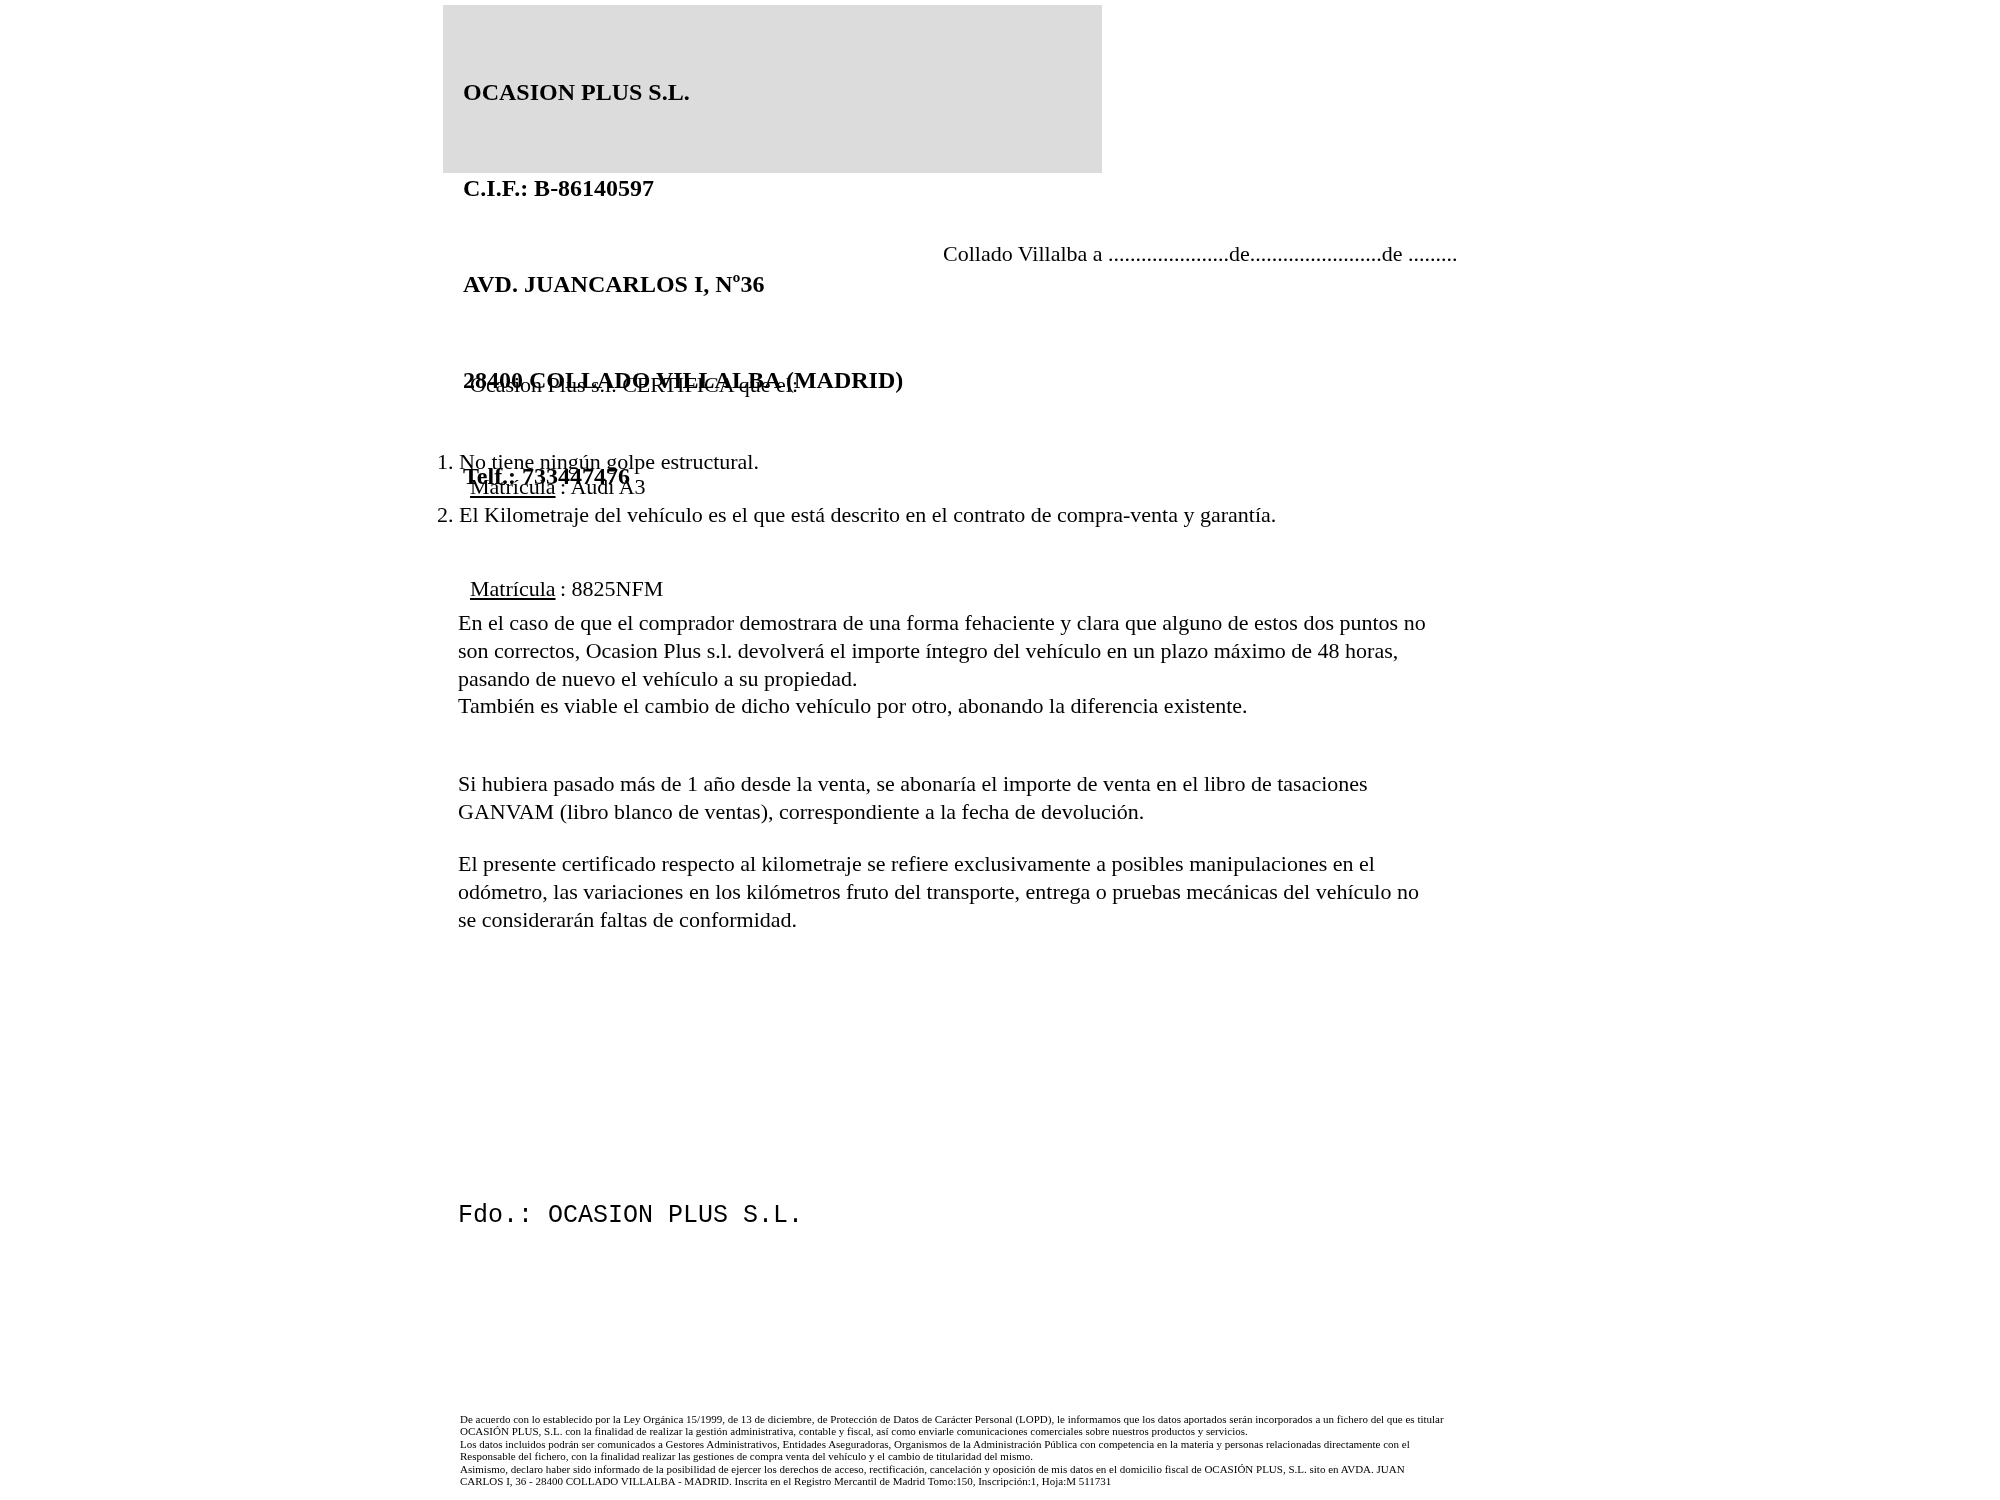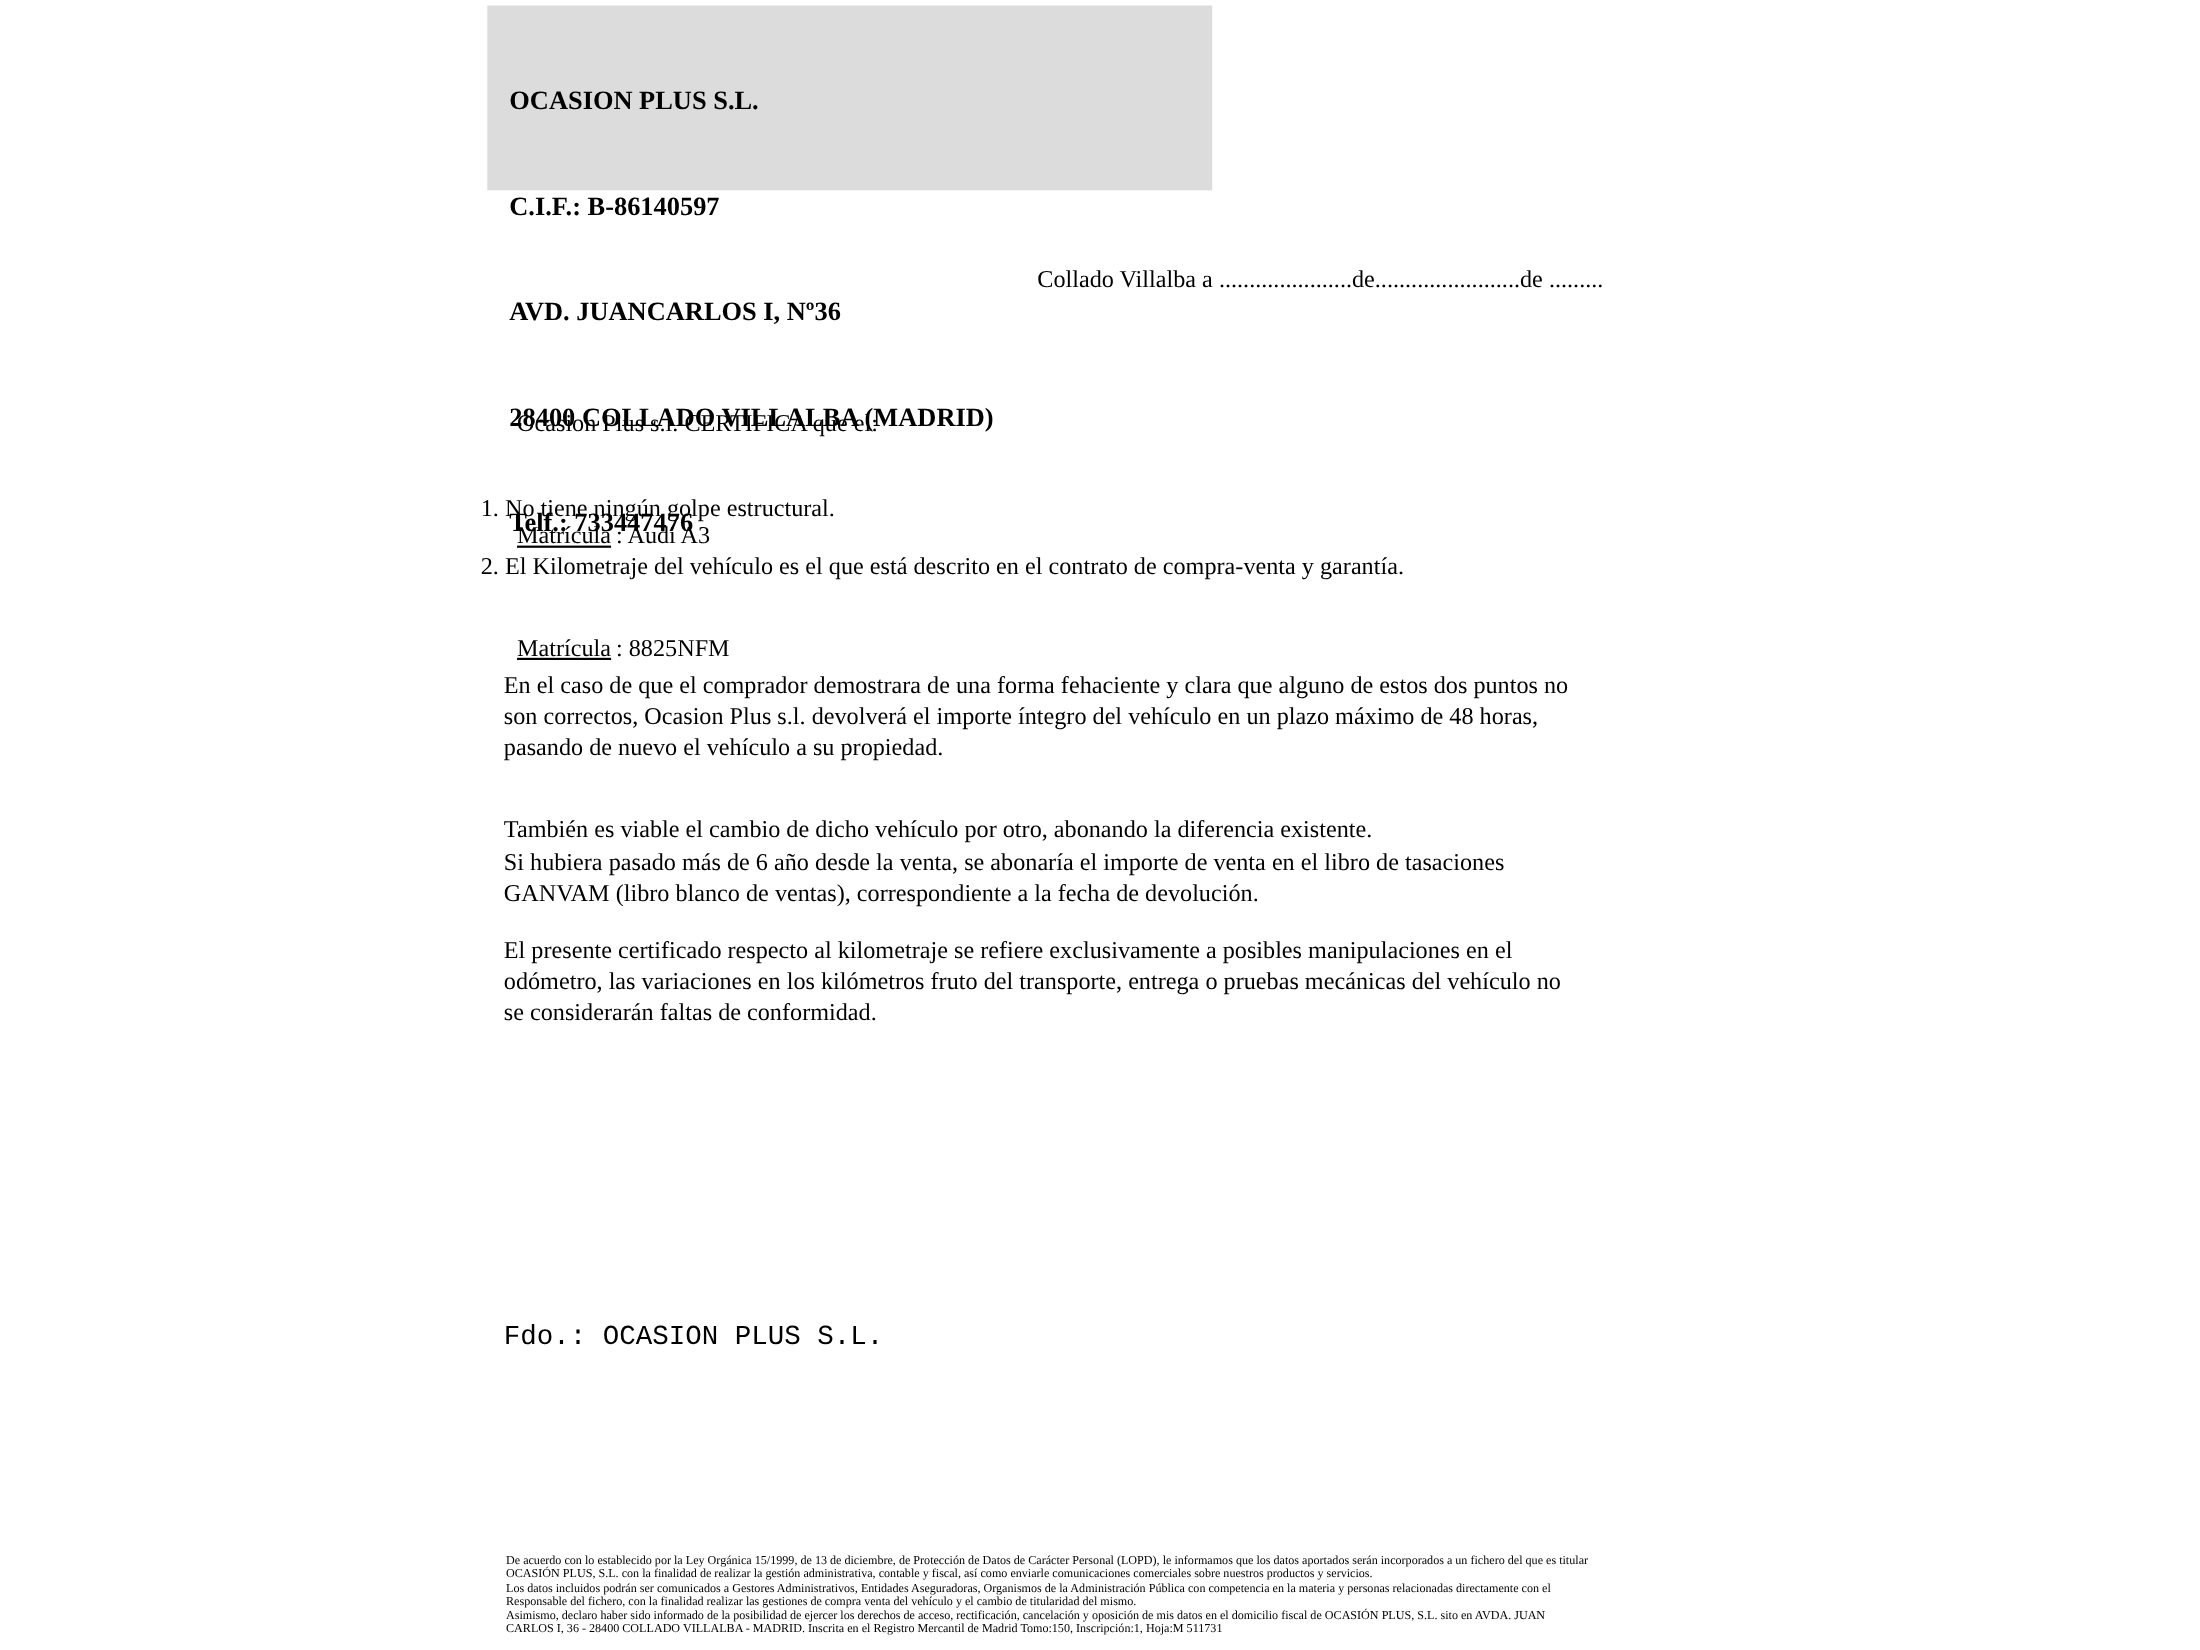--- a/index.html
+++ b/index.html
@@ -55,21 +55,21 @@
   .point-1 { top: 449px; }
   .point-2 { top: 502px; }
   .para {
     position: absolute;
     left: 458px;
     font-size: 22px;
     line-height: 28px;
     white-space: pre;
   }
   .para-1 { top: 609px; }
-  .para-2 { top: 740px; }
+  .para-2 { top: 692px; }
   .para-3 { top: 770px; }
   .para-4 { top: 850px; }
   .signature {
     position: absolute;
     left: 458px;
     top: 1201px;
     font-size: 25px;
     white-space: pre;
     font-family: Liberation Mono, monospace;
   }
@@ -103,21 +103,21 @@
     <div><span class="field-label">Matrícula</span><span>: 8825NFM</span></div>
   </div>
 
   <div class="point point-1">1. No tiene ningún golpe estructural.</div>
   <div class="point point-2">2. El Kilometraje del vehículo es el que está descrito en el contrato de compra-venta y garantía.</div>
 
   <div class="para para-1">En el caso de que el comprador demostrara de una forma fehaciente y clara que alguno de estos dos puntos no
 son correctos, Ocasion Plus s.l. devolverá el importe íntegro del vehículo en un plazo máximo de 48 horas,
 pasando de nuevo el vehículo a su propiedad.</div>
   <div class="para para-2">También es viable el cambio de dicho vehículo por otro, abonando la diferencia existente.</div>
-  <div class="para para-3">Si hubiera pasado más de 6 año desde la venta, se abonaría el importe de venta en el libro de tasaciones
+  <div class="para para-3">Si hubiera pasado más de 1 año desde la venta, se abonaría el importe de venta en el libro de tasaciones
 GANVAM (libro blanco de ventas), correspondiente a la fecha de devolución.</div>
   <div class="para para-4">El presente certificado respecto al kilometraje se refiere exclusivamente a posibles manipulaciones en el
 odómetro, las variaciones en los kilómetros fruto del transporte, entrega o pruebas mecánicas del vehículo no
 se considerarán faltas de conformidad.</div>
 
   <div class="signature">Fdo.: OCASION PLUS S.L.</div>
 
   <div class="legal-footer">
     <div class="legal-line">De acuerdo con lo establecido por la Ley Orgánica 15/1999, de 13 de diciembre, de Protección de Datos de Carácter Personal (LOPD), le informamos que los datos aportados serán incorporados a un fichero del que es titular</div>
     <div class="legal-line">OCASIÓN PLUS, S.L. con la finalidad de realizar la gestión administrativa, contable y fiscal, así como enviarle comunicaciones comerciales sobre nuestros productos y servicios.</div>

